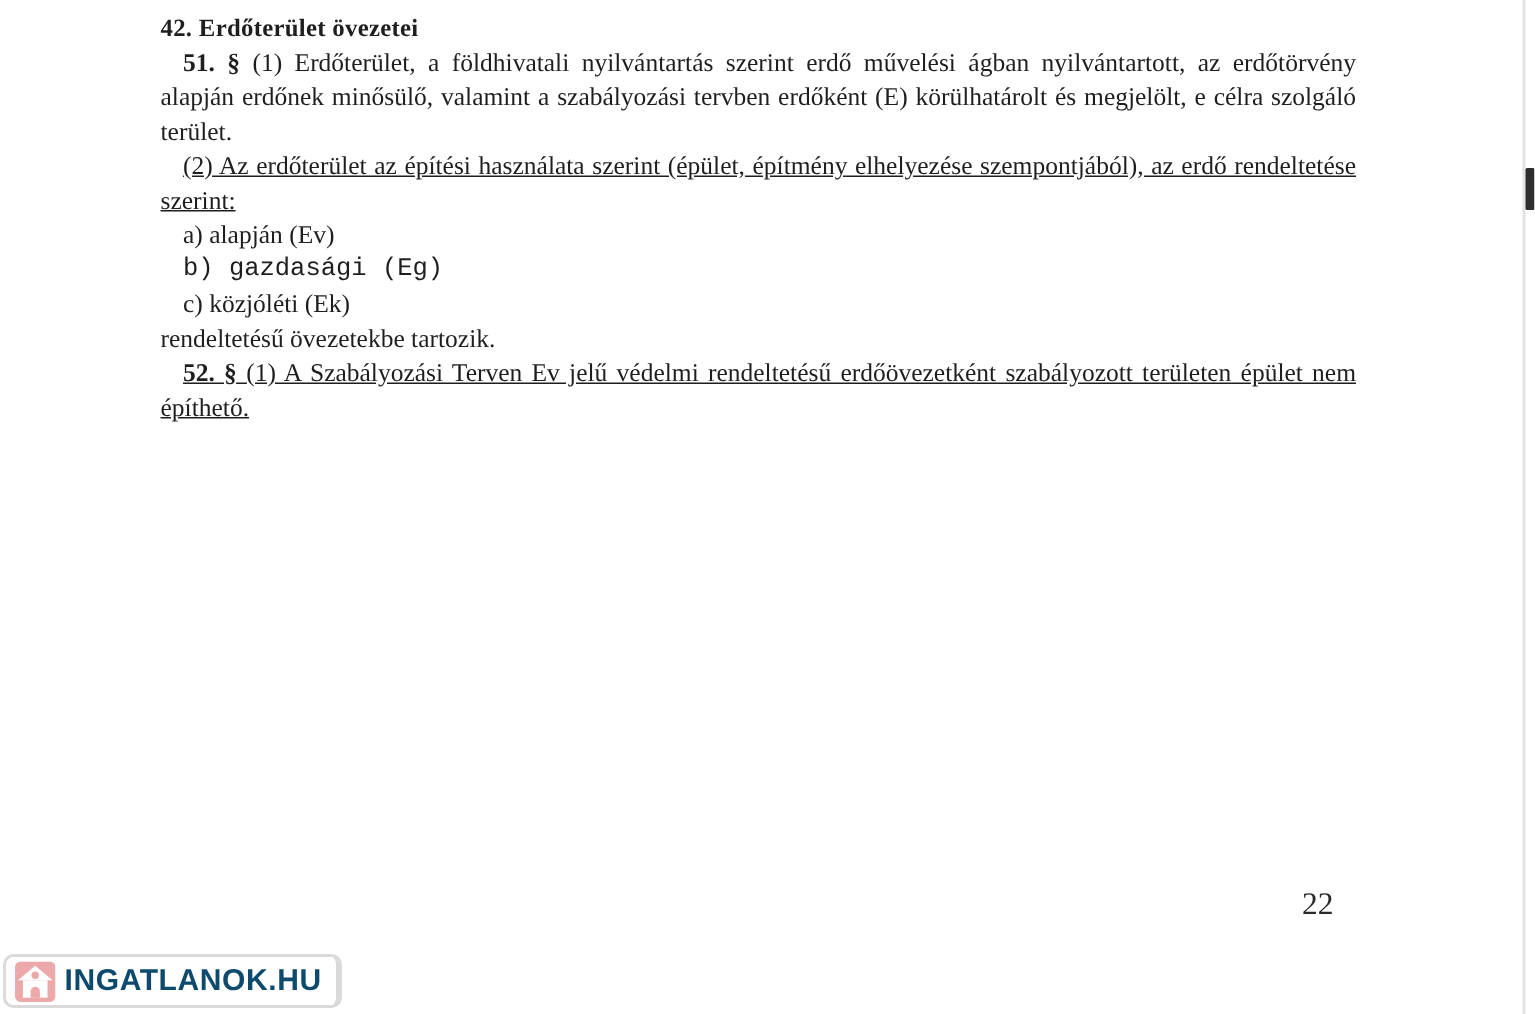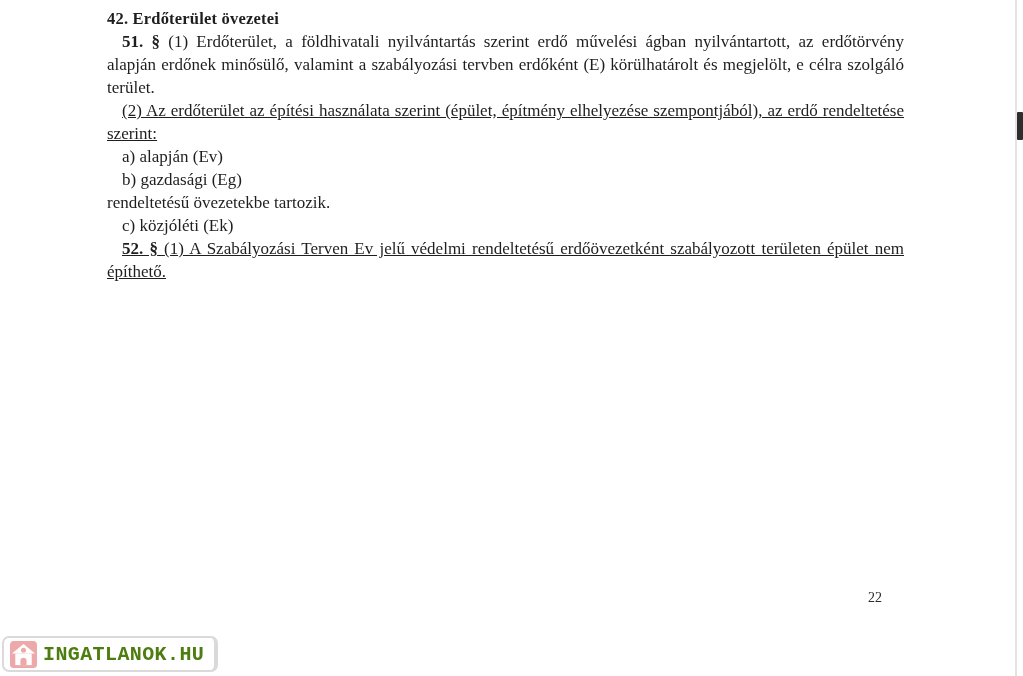--- a/index.html
+++ b/index.html
@@ -27,30 +27,30 @@
     margin: 7px 0 0 0;
     letter-spacing: 0.2px;
   }
   p.para { margin: 0; }
   .indent  { text-indent: 15px; }
   .justify { text-align: justify; }
   .lead    { font-weight: bold; margin-top: 48px; }
   .p1 { margin-top: 27px; }
   .p2 { margin-top: 23px; text-decoration: underline; }
   .p3 { margin-top: 27px; }
-  .p4 { margin-top: 26px; }
+  .p4 { margin-top: 26px; font-family: Liberation Mono, monospace; }
   .p5 { margin-top: 25px; }
   .p6 { margin-top: 25px; }
   .p7 { margin-top: 24px; text-decoration: underline; }
   .p8 { margin-top: 27px; }
   .p9 { margin-top: 27px; }
   .page-number {
     position: absolute;
     left: 868px; top: 590px;
-    font-size: 14px;
+    font-size: 21px;
     color: #2a2a2a;
     filter: blur(0.3px);
   }
   
   .scan-edge-line {
     position: absolute;
     left: 1015px; top: 0;
     width: 2px; height: 676px;
     background: #e3e3e3;
   }
@@ -70,46 +70,45 @@
     border: 2px solid #dadada;
     border-right-width: 4px;
     border-radius: 7px;
     display: flex;
     align-items: center;
     padding: 1px 10px 1px 6px;
     font-family: "Liberation Sans", sans-serif;
   }
   .wm-icon { width: 27px; height: 27px; margin-right: 6px; display: block; }
   .wm-label {
-    color: #4d7c0f;
+    color: #0c4a6e;
     font-weight: bold;
     font-size: 20px;
     letter-spacing: 0.4px;
     white-space: nowrap;
-    font-family: Liberation Mono, monospace;
   }
 </style>
 </head>
 <body>
 
 <div class="page-text">
 
   <h1 class="doc-title">42. Erdőterület övezetei</h1>
 
   <p class="para indent justify p1"><span class="lead">51. §</span> <span>(1) Erdőterület, a földhivatali nyilvántartás szerint erdő művelési ágban nyilvántartott, az erdőtörvény alapján erdőnek minősülő, valamint a szabályozási tervben erdőként (E) körülhatárolt és megjelölt, e célra szolgáló terület.</span></p>
 
   <p class="para indent justify p2"><span>(2) Az erdőterület az építési használata szerint (épület, építmény elhelyezése szempontjából), az erdő rendeltetése szerint:</span></p>
 
   <p class="para indent p3"><span>a) alapján (Ev)</span></p>
 
   <p class="para indent p4"><span>b) gazdasági (Eg)</span></p>
 
+  <p class="para indent p5"><span>c) közjóléti (Ek)</span></p>
+
   <p class="para p6"><span>rendeltetésű övezetekbe tartozik.</span></p>
-
-  <p class="para indent p5"><span>c) közjóléti (Ek)</span></p>
 
   <p class="para indent justify p7"><span class="lead">52. §</span> <span>(1) A Szabályozási Terven Ev jelű védelmi rendeltetésű erdőövezetként szabályozott területen épület nem építhető.</span></p>
 
 
 
 </div>
 
 <div class="page-number">22</div>
 
 <div class="scan-edge-line"></div>

